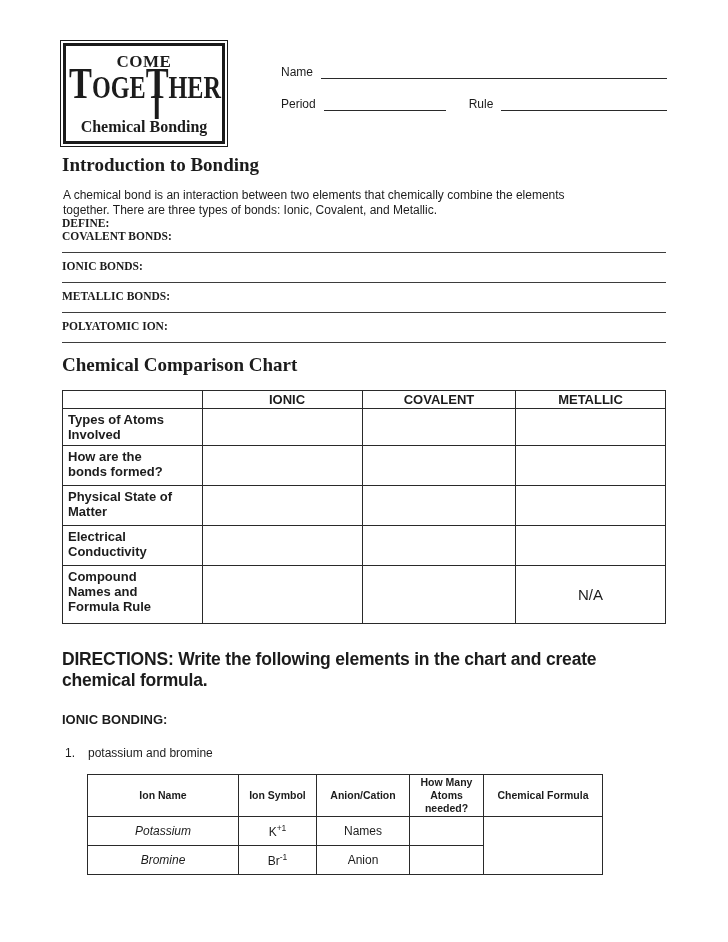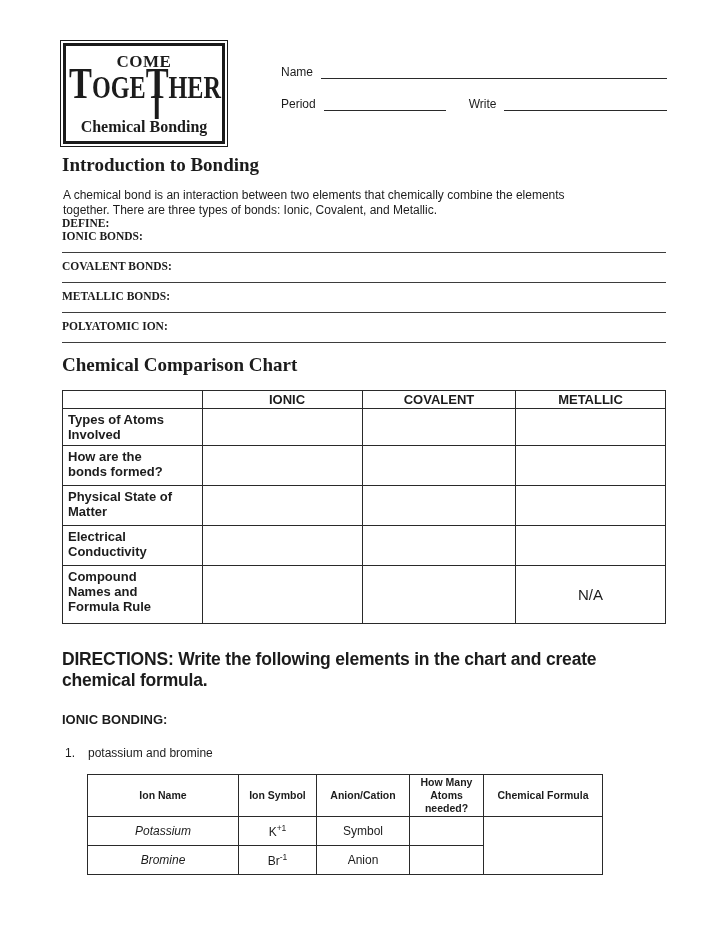--- a/index.html
+++ b/index.html
@@ -109,37 +109,37 @@
   </div>
 
   <div class="header-fields">
     <div class="field-row">
       <span>Name</span>
       <span class="fill-line line-name"></span>
     </div>
     <div class="field-row">
       <span>Period</span>
       <span class="fill-line line-period"></span>
-      <span class="label-date">Write</span>
+      <span class="label-date">Rule</span>
       <span class="fill-line line-date"></span>
     </div>
   </div>
 
   <h1 class="intro-heading">Introduction to Bonding</h1>
   <p class="intro-paragraph">A chemical bond is an interaction between two elements that chemically combine the elements
 together.  There are three types of bonds: Ionic, Covalent, and Metallic.</p>
 
   <div class="define-block">
     <div class="define-label">DEFINE:</div>
     <div class="term">
+      <div class="term-label">COVALENT BONDS:</div>
+      <div class="term-line"></div>
+    </div>
+    <div class="term">
       <div class="term-label">IONIC BONDS:</div>
-      <div class="term-line"></div>
-    </div>
-    <div class="term">
-      <div class="term-label">COVALENT BONDS:</div>
       <div class="term-line"></div>
     </div>
     <div class="term">
       <div class="term-label">METALLIC BONDS:</div>
       <div class="term-line"></div>
     </div>
     <div class="term">
       <div class="term-label">POLYATOMIC ION:</div>
       <div class="term-line"></div>
     </div>
@@ -208,21 +208,21 @@
       <th class="ic-symbol">Ion Symbol</th>
       <th class="ic-type">Anion/Cation</th>
       <th class="ic-howmany">How Many
 Atoms
 needed?</th>
       <th class="ic-formula">Chemical Formula</th>
     </tr>
     <tr>
       <td class="ion-name">Potassium</td>
       <td><span>K</span><span class="ion-sup">+1</span></td>
-      <td>Symbol</td>
+      <td>Names</td>
       <td></td>
       <td rowspan="2"></td>
     </tr>
     <tr>
       <td class="ion-name">Bromine</td>
       <td><span>Br</span><span class="ion-sup">-1</span></td>
       <td>Anion</td>
       <td></td>
     </tr>
   </tbody>

